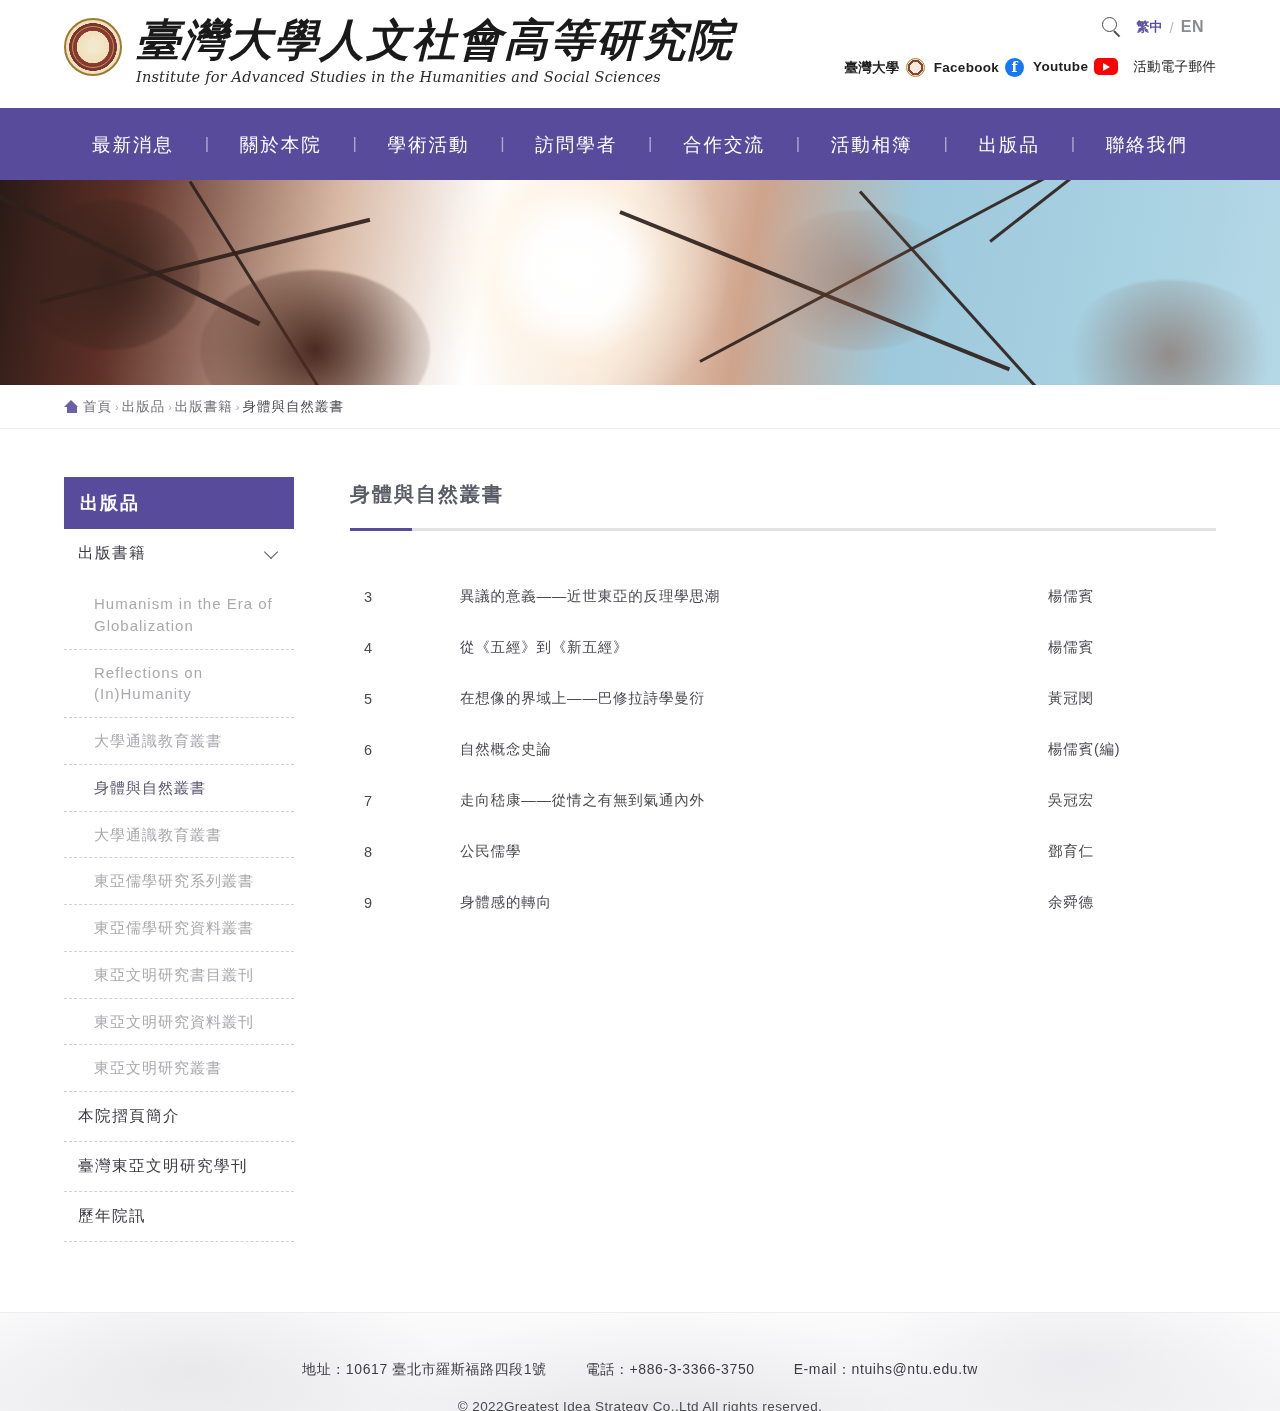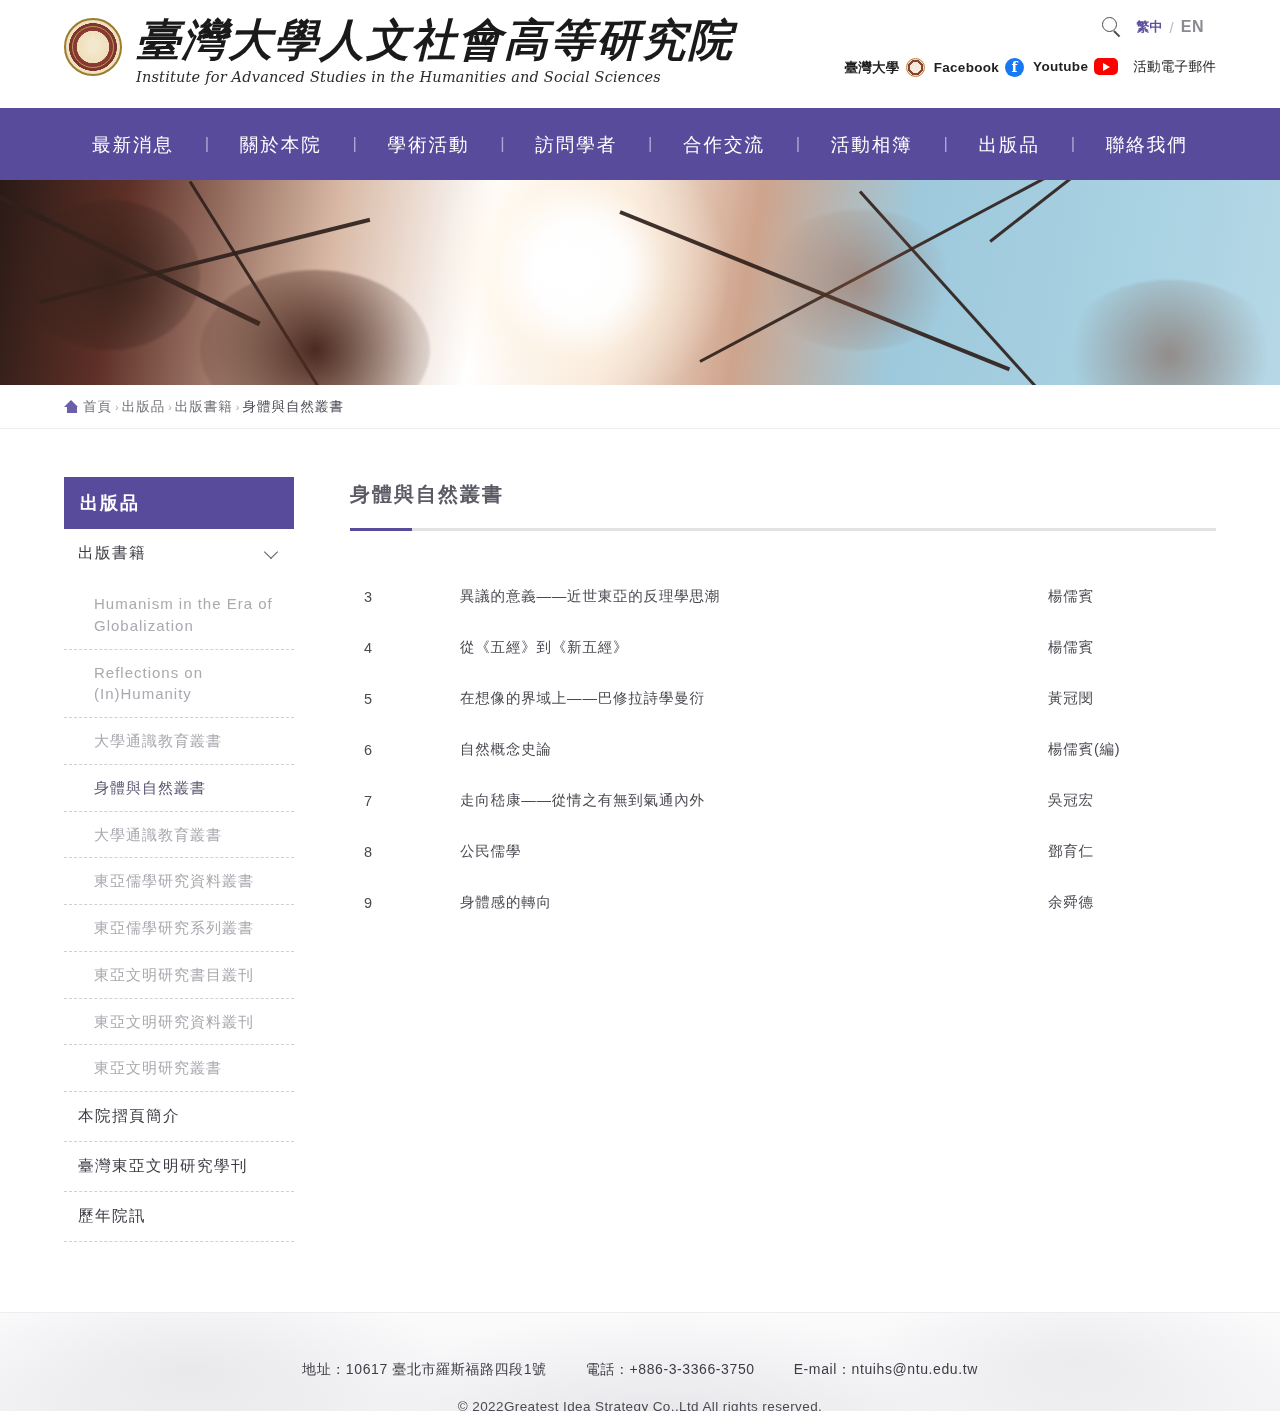--- a/index.html
+++ b/index.html
@@ -466,22 +466,22 @@
       <span>出版書籍</span>
       <span class="chev"></span>
     </div>
 
     <ul class="sub-list">
       <li>Humanism in the Era of Globalization</li>
       <li>Reflections on (In)Humanity</li>
       <li>大學通識教育叢書</li>
       <li class="active">身體與自然叢書</li>
       <li>大學通識教育叢書</li>
+      <li>東亞儒學研究系列叢書</li>
       <li>東亞儒學研究資料叢書</li>
-      <li>東亞儒學研究系列叢書</li>
       <li>東亞文明研究書目叢刊</li>
       <li>東亞文明研究資料叢刊</li>
       <li>東亞文明研究叢書</li>
     </ul>
 
     <ul class="top-list">
       <li>本院摺頁簡介</li>
       <li>臺灣東亞文明研究學刊</li>
       <li>歷年院訊</li>
     </ul>

